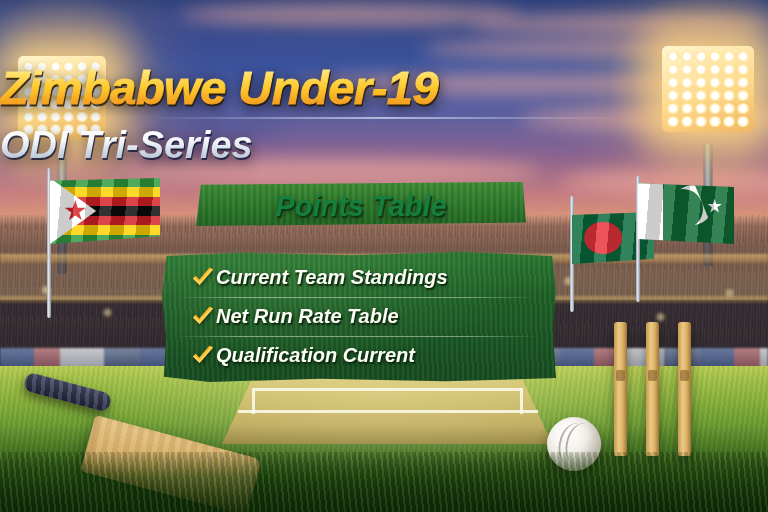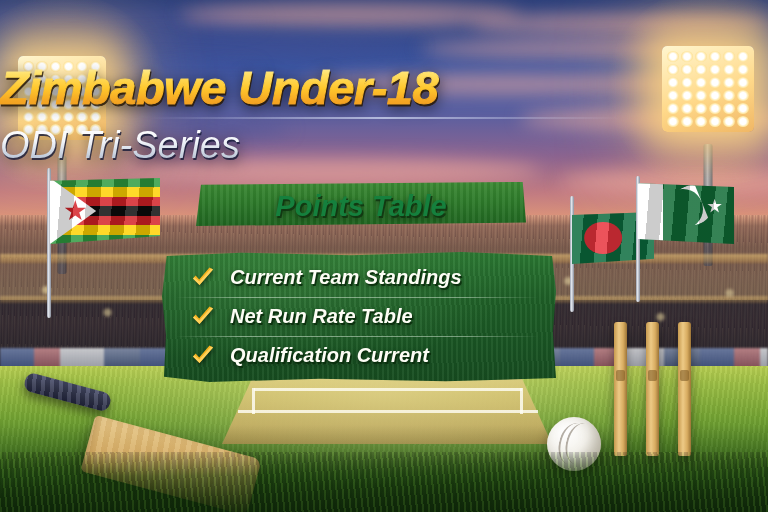--- a/index.html
+++ b/index.html
@@ -168,21 +168,21 @@
     font-size:47px; font-weight:bold; font-style:italic;
     letter-spacing:-.5px;
     background:linear-gradient(180deg,#fff6c0 4%,#ffe066 26%,#ffc72c 52%,#f5a623 74%,#e8961c 100%);
     -webkit-background-clip:text; background-clip:text; color:transparent;
     -webkit-text-stroke:1px rgba(60,35,0,.0);
     filter:drop-shadow(1.5px 2px 0 rgba(40,25,5,.85)) drop-shadow(0 3px 7px rgba(0,0,0,.55));
     white-space:nowrap;
   }
   .t-sub {
     position:absolute; left:0; top:124px; width:768px;
-    font-size:38px; font-weight:normal; font-style:italic;
+    font-size:38px; font-weight:bold; font-style:italic;
     background:linear-gradient(180deg,#ffffff 10%,#f2f5fa 40%,#c9d2e0 70%,#9fb0c6 100%);
     -webkit-background-clip:text; background-clip:text; color:transparent;
     filter:drop-shadow(1.5px 2px 0 rgba(20,25,55,.8)) drop-shadow(0 3px 7px rgba(0,0,0,.5));
     white-space:nowrap;
   }
   .t-divider {
     position:absolute; left:150px; top:117px; width:470px; height:2px;
     background:linear-gradient(90deg, rgba(255,255,255,0), rgba(225,235,255,.65), rgba(255,255,255,0));
   }
 
@@ -220,21 +220,21 @@
     content:""; position:absolute; inset:0;
     background:
       repeating-linear-gradient(88deg, rgba(255,255,255,.045) 0 2px, rgba(0,0,0,.07) 2px 5px),
       radial-gradient(ellipse at 30% 25%, rgba(120,200,110,.18), rgba(0,0,0,0) 60%);
   }
   .rows {
     position:absolute; left:162px; top:252px; width:394px; height:130px;
     padding:6px 0 6px 0;
   }
   .row {
-    position:relative; height:39px; display:flex; align-items:center; gap:14px;
+    position:relative; height:39px; display:flex; align-items:center; 
     padding-left:28px;
   }
   .row + .row::before {
     content:""; position:absolute; left:14px; top:0; width:362px; height:1px;
     background:linear-gradient(90deg, rgba(255,255,255,0), rgba(210,230,210,.55) 18%, rgba(210,230,210,.5) 80%, rgba(255,255,255,0));
   }
   .tick { width:26px; height:26px; flex:0 0 26px; position:relative; }
   .tick svg { display:block; filter:drop-shadow(1px 2px 2px rgba(0,0,0,.45)); }
   .row-label {
     font-size:20px; font-weight:bold; font-style:italic; color:#fdfdf5;
@@ -448,21 +448,21 @@
   <div class="flagpole" style="left:636px; top:176px; height:126px;"></div>
   <div class="flag" style="left:638px; top:182px; width:96px; height:62px;
               clip-path:polygon(0 2%, 100% 8%, 100% 100%, 0 92%);">
     <div class="pk-bg"></div>
     <div class="pk-white"></div>
     <div class="pk-moon"></div>
     <div class="pk-star"></div>
     <div class="flag-wave"></div>
   </div>
 
-  <div class="t-main">Zimbabwe Under-18</div>
+  <div class="t-main">Zimbabwe Under-19</div>
   <div class="t-divider"></div>
   <div class="t-sub">ODI Tri-Series</div>
 
   <div class="banner"></div>
   <div class="banner-text">Points Table</div>
 
   <div class="panel"></div>
   <div class="rows">
 
     <div class="row">

